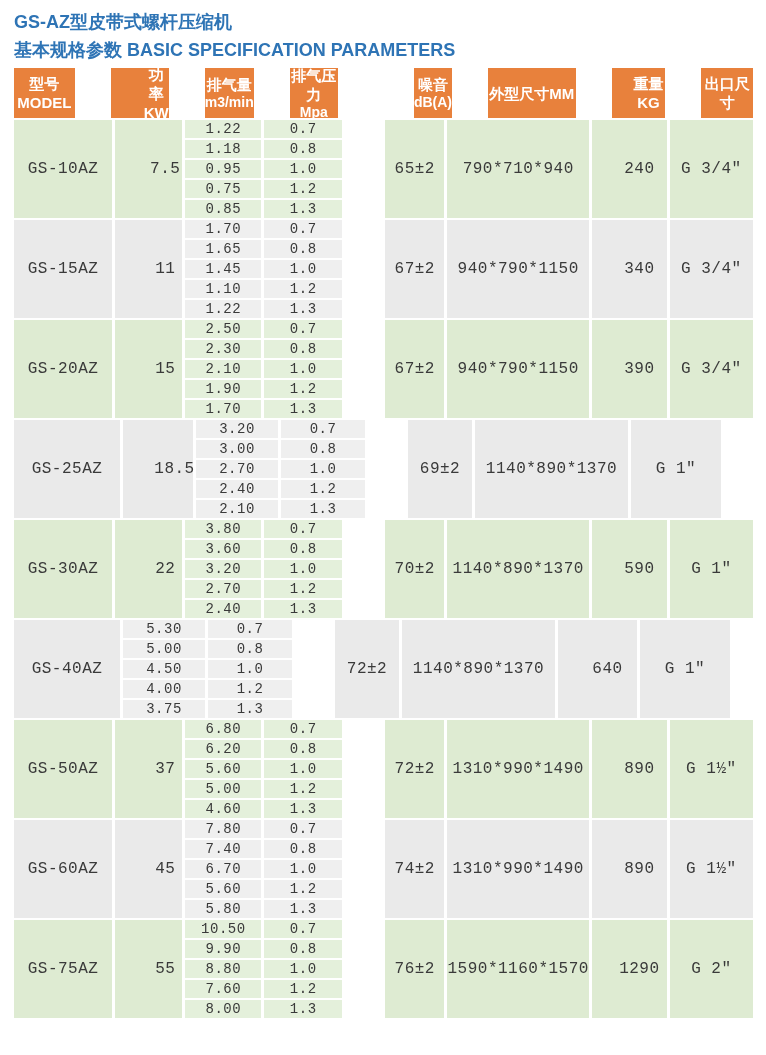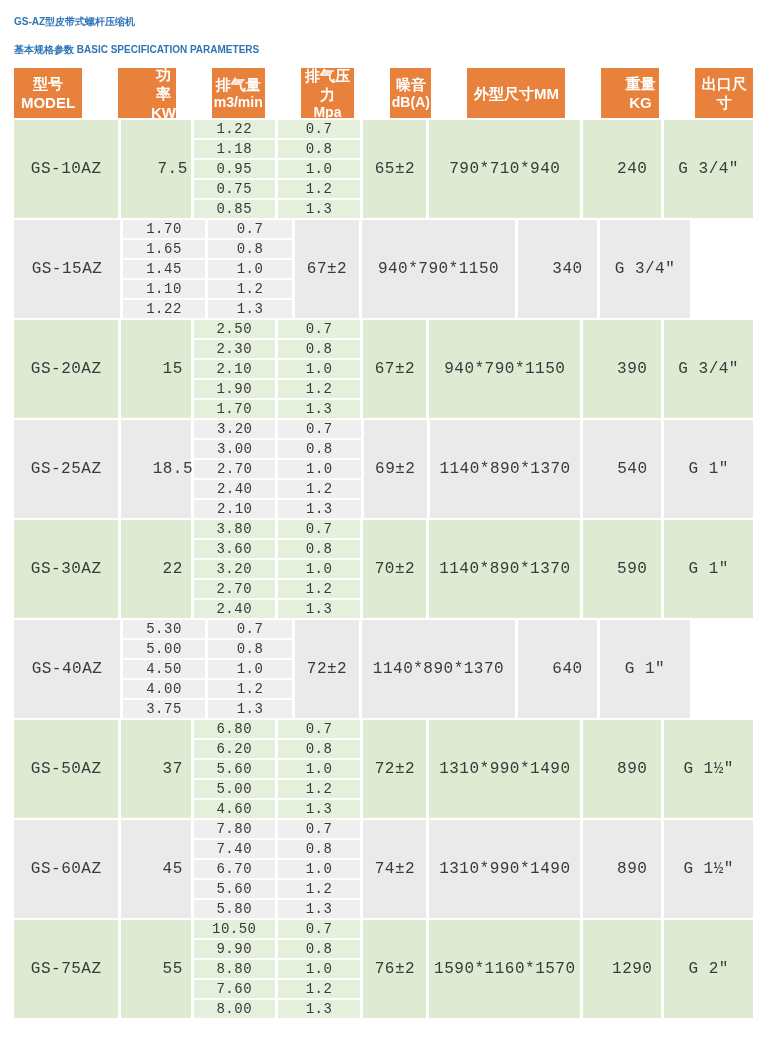--- a/index.html
+++ b/index.html
@@ -11,21 +11,21 @@
   }
   .page {
     width: 766px;
     box-sizing: border-box;
     padding: 12px 0 0 14px;
     font-family: "Liberation Mono", "DejaVu Sans Mono", monospace;
   }
   .title {
     font-family: "Liberation Sans", "DejaVu Sans", sans-serif;
     font-weight: bold;
-    font-size: 10px;
+    font-size: 18px;
     line-height: 20px;
     color: var(--title-blue, #2E74B5);
     margin: 0 0 8px 0;
   }
   .title.second { margin: 0 0 8px 0; }
 
   .spec-table { width: 739px; }
 
   .trow {
     display: flex;
@@ -80,21 +80,21 @@
   .tint-green  .block-cell { background: var(--row-green, #DEEBD2); }
   .tint-green  .subcell    { background: var(--row-green-sub, #E4F0DB); }
   .tint-gray   .block-cell { background: var(--row-gray, #EAEAEA); }
   .tint-gray   .subcell    { background: var(--row-gray-sub, #EFEFEF); }
 
   
   .c0 { width: 106px; }
   .c1 { width: 70px; padding-left: 33px; }
   .c2 { width: 82px; text-align: right; }
   .c3 { width: 84px; }
-  .c4 { width: 64px; }
+  .c4 { width: 64px; margin-left: 40px; }
   .c5 { width: 153px; }
   .c6 { width: 79px; padding-left: 20px; }
   .c7 { width: 90px; }
 </style>
 </head>
 <body>
 
 <div class="page">
   <div class="title">GS-AZ型皮带式螺杆压缩机</div>
   <div class="title second">基本规格参数 BASIC SPECIFICATION PARAMETERS</div>
@@ -147,20 +147,21 @@
             <div class="subcell">1.2</div>
             <div class="subcell">1.3</div>
           </div>
           <div class="cell block-cell c4">65±2</div>
           <div class="cell block-cell c5">790*710*940</div>
           <div class="cell block-cell c6">240</div>
           <div class="cell block-cell c7">G 3/4″</div>
         </div>
         <div class="trow tint-gray">
           <div class="cell block-cell c0">GS-15AZ</div>
+          <div class="cell block-cell c1">11</div>
           <div class="subcol c2">
             <div class="subcell">1.70</div>
             <div class="subcell">1.65</div>
             <div class="subcell">1.45</div>
             <div class="subcell">1.10</div>
             <div class="subcell">1.22</div>
           </div>
           <div class="subcol c3">
             <div class="subcell">0.7</div>
             <div class="subcell">0.8</div>
@@ -207,21 +208,20 @@
           </div>
           <div class="subcol c3">
             <div class="subcell">0.7</div>
             <div class="subcell">0.8</div>
             <div class="subcell">1.0</div>
             <div class="subcell">1.2</div>
             <div class="subcell">1.3</div>
           </div>
           <div class="cell block-cell c4">69±2</div>
           <div class="cell block-cell c5">1140*890*1370</div>
-          <div class="cell block-cell c6">540</div>
           <div class="cell block-cell c7">G 1″</div>
         </div>
         <div class="trow tint-green">
           <div class="cell block-cell c0">GS-30AZ</div>
           <div class="cell block-cell c1">22</div>
           <div class="subcol c2">
             <div class="subcell">3.80</div>
             <div class="subcell">3.60</div>
             <div class="subcell">3.20</div>
             <div class="subcell">2.70</div>

